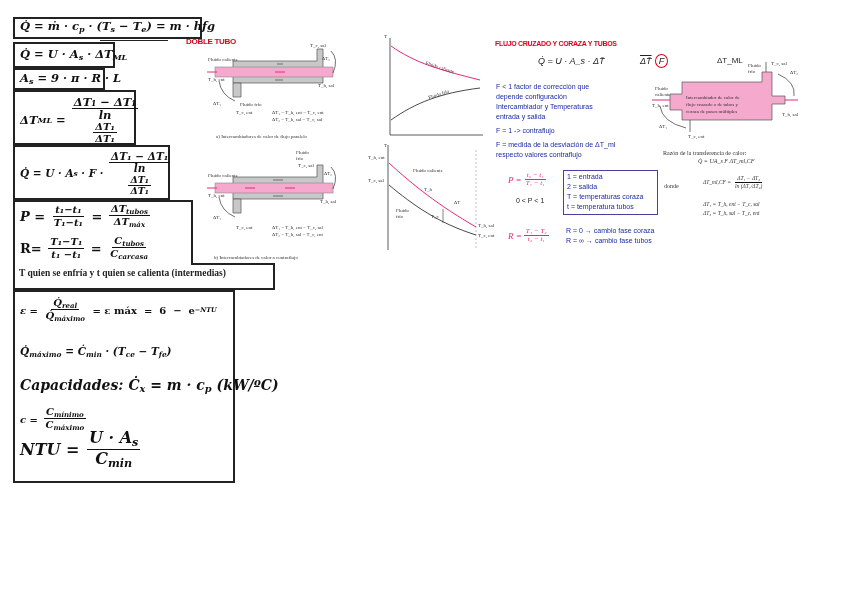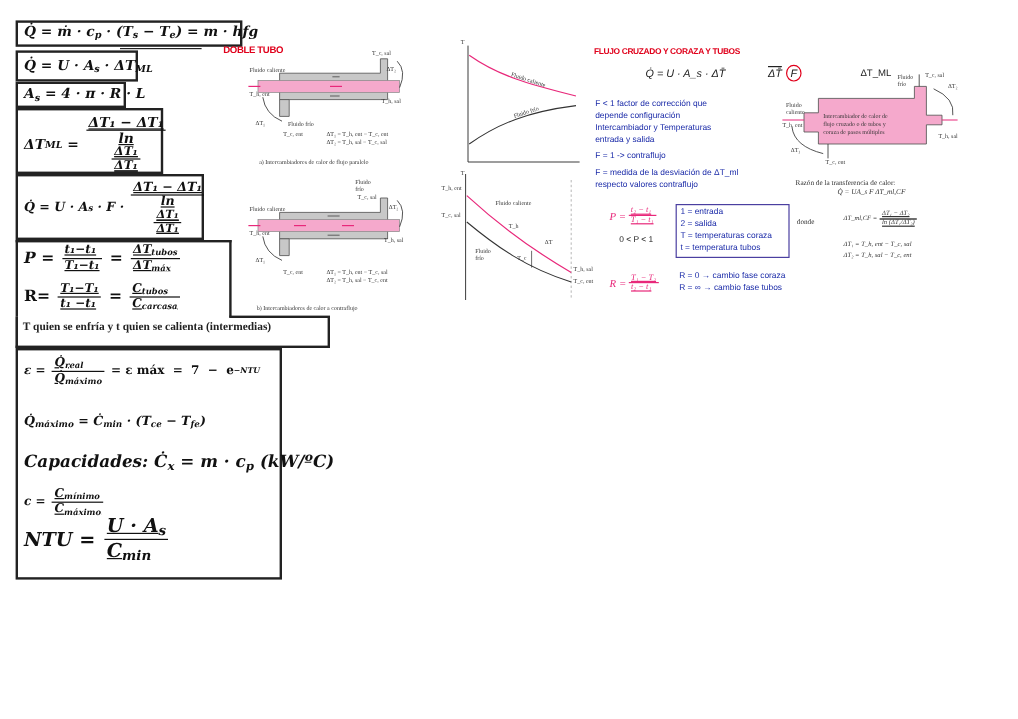--- a/index.html
+++ b/index.html
@@ -1,19 +1,19 @@
 <!DOCTYPE html>
 <html><head>
 <meta charset="utf-8">
 <style>
   html,body{margin:0;padding:0;background:#ffffff;}
   body{width:848px;height:599px;position:relative;overflow:hidden;font-family:"DejaVu Serif",serif;color:#000;}
   .box{position:absolute;border:2px solid #222;background:#fff;box-sizing:border-box;}
   .eq{position:absolute;font-family:"DejaVu Serif",serif;font-weight:bold;font-style:italic;color:#111;white-space:nowrap;}
-  .frac{display:inline-flex;flex-direction:column;vertical-align:middle;margin:0 2px;text-decoration:underline;}
+  .frac{display:inline-flex;flex-direction:column;align-items:center;vertical-align:middle;margin:0 2px;}
   .frac .num{border-bottom:1.3px solid #111;padding:0 2px;line-height:1.05;}
   .frac .den{padding:0 2px;line-height:1.1;flex-direction:column;}
   sub{font-size:70%;vertical-align:-0.25em;}
   sup{font-size:65%;vertical-align:0.6em;}
   .label-red{position:absolute;font-family:"Liberation Sans",sans-serif;font-weight:bold;font-size:8px;color:#e0001b;letter-spacing:-0.3px;}
   .tiny{position:absolute;font-family:"Liberation Serif",serif;font-size:5px;color:#333;white-space:nowrap;}
   .blue{position:absolute;font-family:"Liberation Sans",sans-serif;font-size:7px;color:#1a2aa8;white-space:nowrap;line-height:10px;}
   .pinkeq{position:absolute;font-family:"Liberation Serif",serif;font-style:italic;font-size:9px;color:#e8287a;white-space:nowrap;}
   .legendbox{position:absolute;border:1px solid #4a3fa0;box-sizing:border-box;}
   svg{position:absolute;overflow:visible;}
@@ -33,21 +33,21 @@
 </div>
 <div style="position:absolute;left:100px;top:40px;width:68px;height:1px;background:#222;"></div>
 
 <div class="box" style="left:13px;top:42px;width:102px;height:26px;"></div>
 <div class="eq" style="left:20px;top:47px;font-size:11.5px;">
   <span>Q̇ = U · A</span><sub>s</sub><span> · ΔT</span><sub>ML</sub>
 </div>
 
 <div class="box" style="left:13px;top:68px;width:92px;height:22px;"></div>
 <div class="eq" style="left:20px;top:71px;font-size:11.5px;">
-  <span>A</span><sub>s</sub><span> = 4 · π · R · L</span>
+  <span>A</span><sub>s</sub><span> = 9 · π · R · L</span>
 </div>
 
 <div class="box" style="left:13px;top:90px;width:123px;height:55px;"></div>
 <div class="eq" style="left:20px;top:96px;font-size:11.5px;display:flex;align-items:center;">
   <span>ΔT</span>
     <sub>ML</sub>
     <span style="white-space:pre;"> = </span>
   <span class="frac">
     <span class="num">ΔT₁ − ΔT₁</span>
     <span class="den" style="display:flex;align-items:center;">
@@ -108,21 +108,21 @@
 </div>
 <div style="position:absolute;left:19px;top:268px;font-family:'Liberation Serif',serif;font-weight:bold;font-size:9.5px;color:#222;white-space:nowrap;">T quien se enfría y t quien se calienta (intermedias)</div>
 
 <div class="box" style="left:13px;top:290px;width:222px;height:193px;"></div>
 <div class="eq" style="left:20px;top:298px;font-size:10px;display:flex;align-items:center;">
   <span style="white-space:pre;">ε = </span>
   <span class="frac">
       <span class="num"><span>Q̇</span><sub>real</sub></span>
       <span class="den"><span>Q̇</span><sub>máximo</sub></span>
     </span>
-  <span style="white-space:pre;font-style:normal;"> = ε máx  =  7  −  e</span>
+  <span style="white-space:pre;font-style:normal;"> = ε máx  =  6  −  e</span>
     <sup>−NTU</sup>
 </div>
 <div class="eq" style="left:20px;top:345px;font-size:10.5px;">
   <span>Q̇</span><sub>máximo</sub><span style="white-space:pre;"> = Ċ</span><sub>min</sub><span style="white-space:pre;"> · (T</span><sub>ce</sub><span style="white-space:pre;"> − T</span><sub>fe</sub><span>)</span>
 </div>
 <div class="eq" style="left:20px;top:377px;font-size:14px;">
   <span>Capacidades: Ċ</span><sub>x</sub><span style="white-space:pre;"> = m · c</span><sub>p</sub><span style="white-space:pre;"> (kW/ºC)</span>
 </div>
 <div class="eq" style="left:20px;top:407px;font-size:10px;display:flex;align-items:center;">
   <span style="white-space:pre;">c = </span>

